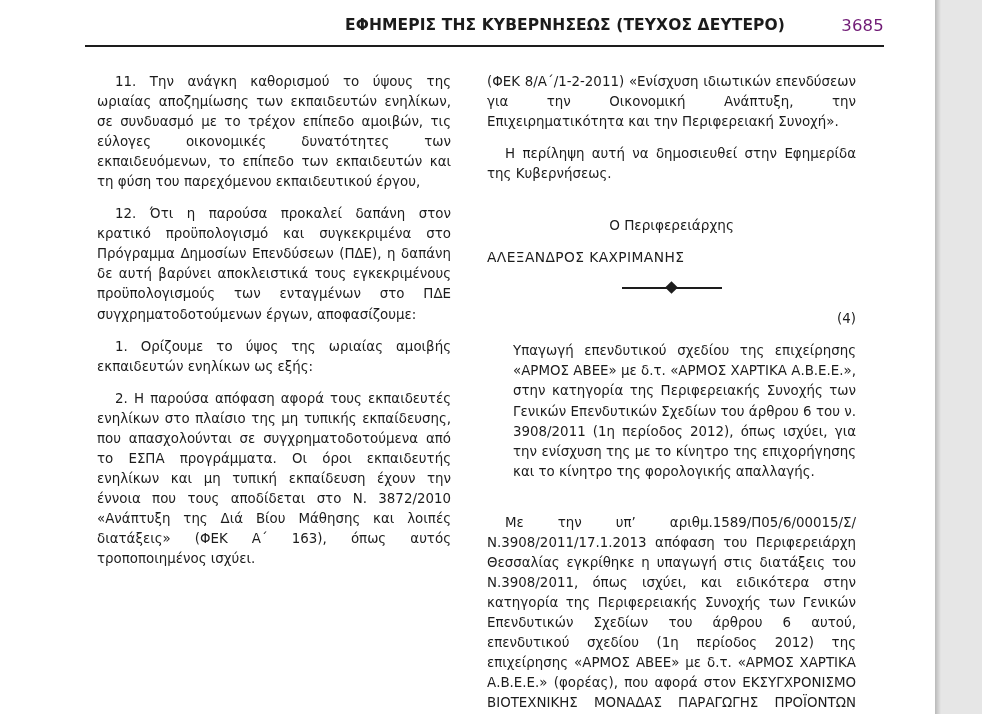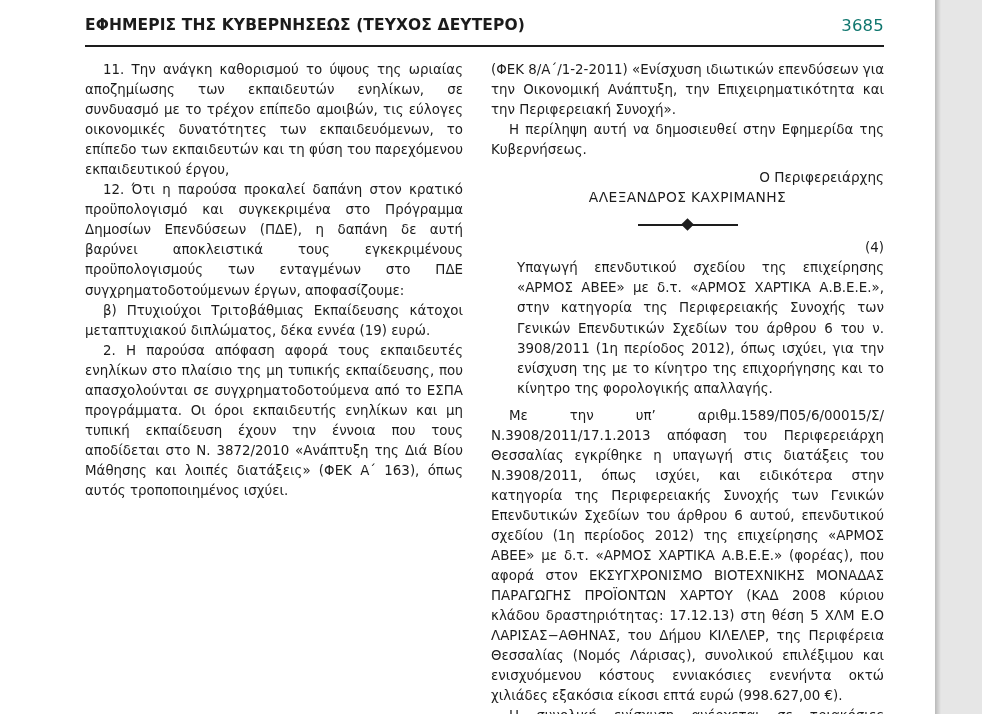--- a/index.html
+++ b/index.html
@@ -45,35 +45,35 @@
     left: 85px;
     top: 16px;
     width: 799px;
     height: 30px;
   }
   #header-title {
     position: absolute;
     left: 0;
     top: 0;
     width: 700px;
-    text-align: left;
+    text-align: right;
     font-family: "DejaVu Sans", sans-serif;
     font-weight: bold;
     font-size: 15.5px;
     letter-spacing: 0.1px;
     color: #1b1b1b;
     white-space: nowrap;
   }
   #header-pageno {
     position: absolute;
     right: 0;
     top: 0;
     font-family: "DejaVu Sans", sans-serif;
     font-size: 16.5px;
-    color: #0f766e;
+    color: #701a75;
     letter-spacing: 0.2px;
   }
   #header-rule {
     position: absolute;
     left: 85px;
     top: 45px;
     width: 799px;
     height: 2px;
     background: #1d1d1d;
   }
@@ -87,45 +87,45 @@
     font-family: "DejaVu Sans", sans-serif;
     font-size: 13.4px;
     line-height: 20.05px;
     color: #1c1c1c;
     text-align: justify;
     text-justify: inter-word;
     -webkit-hyphens: none;
     hyphens: none;
   }
   #col-left  { left: 85px;  width: 378px; }
-  #col-right { left: 491px; width: 393px; }
+  #col-right { left: 475px; width: 393px; }
 
   .p {
-    margin: 0;
+    margin: 12px;
     text-indent: 18px;
     text-align: justify;
   }
   .p.noindent { text-indent: 0; }
   .p.right {
     text-align: right;
     text-indent: 0;
   }
   .p.hang {
     text-indent: 0;
     padding-left: 26px;
   }
   .gap-sm { height: 7px; }
 
   .sig-role {
-    text-align: right;
+    text-align: center;
     text-indent: 0;
     font-size: 13.6px;
   }
   .sig-name {
-    text-align: center;
+    text-align: left;
     text-indent: 0;
     font-size: 13.8px;
     letter-spacing: 0.4px;
   }
 
   
   .divider {
     position: relative;
     height: 18px;
     margin: 9px 0 4px 0;
@@ -160,24 +160,24 @@
     <div id="header-pageno">3685</div>
   </div>
   <div id="header-rule"></div>
 
   <div class="column" id="col-left">
 
     <p class="p">11. Την ανάγκη καθορισμού το ύψους της ωριαίας αποζημίωσης των εκπαιδευτών ενηλίκων, σε συνδυασμό με το τρέχον επίπεδο αμοιβών, τις εύλογες οικονομικές δυνατότητες των εκπαιδευόμενων, το επίπεδο των εκπαιδευτών και τη φύση του παρεχόμενου εκπαιδευτικού έργου,</p>
 
     <p class="p">12. Ότι η παρούσα προκαλεί δαπάνη στον κρατικό προϋπολογισμό και συγκεκριμένα στο Πρόγραμμα Δημοσίων Επενδύσεων (ΠΔΕ), η δαπάνη δε αυτή βαρύνει αποκλειστικά τους εγκεκριμένους προϋπολογισμούς των ενταγμένων στο ΠΔΕ συγχρηματοδοτούμενων έργων, αποφασίζουμε:</p>
 
-
-
-
-    <p class="p">β) Πτυχιούχοι Τριτοβάθμιας Εκπαίδευσης κάτοχοι μεταπτυχιακού διπλώματος, δέκα εννέα (19) ευρώ.</p>
+    <p class="p">1. Ορίζουμε το ύψος της ωριαίας αμοιβής εκπαιδευτών ενηλίκων ως εξής:</p>
+
+
+
 
 
 
     <p class="p">2. Η παρούσα απόφαση αφορά τους εκπαιδευτές ενηλίκων στο πλαίσιο της μη τυπικής εκπαίδευσης, που απασχολούνται σε συγχρηματοδοτούμενα από το ΕΣΠΑ προγράμματα. Οι όροι εκπαιδευτής ενηλίκων και μη τυπική εκπαίδευση έχουν την έννοια που τους αποδίδεται στο Ν. 3872/2010 «Ανάπτυξη της Διά Βίου Μάθησης και λοιπές διατάξεις» (ΦΕΚ Α΄ 163), όπως αυτός τροποποιημένος ισχύει.</p>
 
   </div>
 
   <div class="column" id="col-right">
 
     <p class="p noindent">(ΦΕΚ 8/Α΄/1-2-2011) «Ενίσχυση ιδιωτικών επενδύσεων για την Οικονομική Ανάπτυξη, την Επιχειρηματικότητα και την Περιφερειακή Συνοχή».</p>

